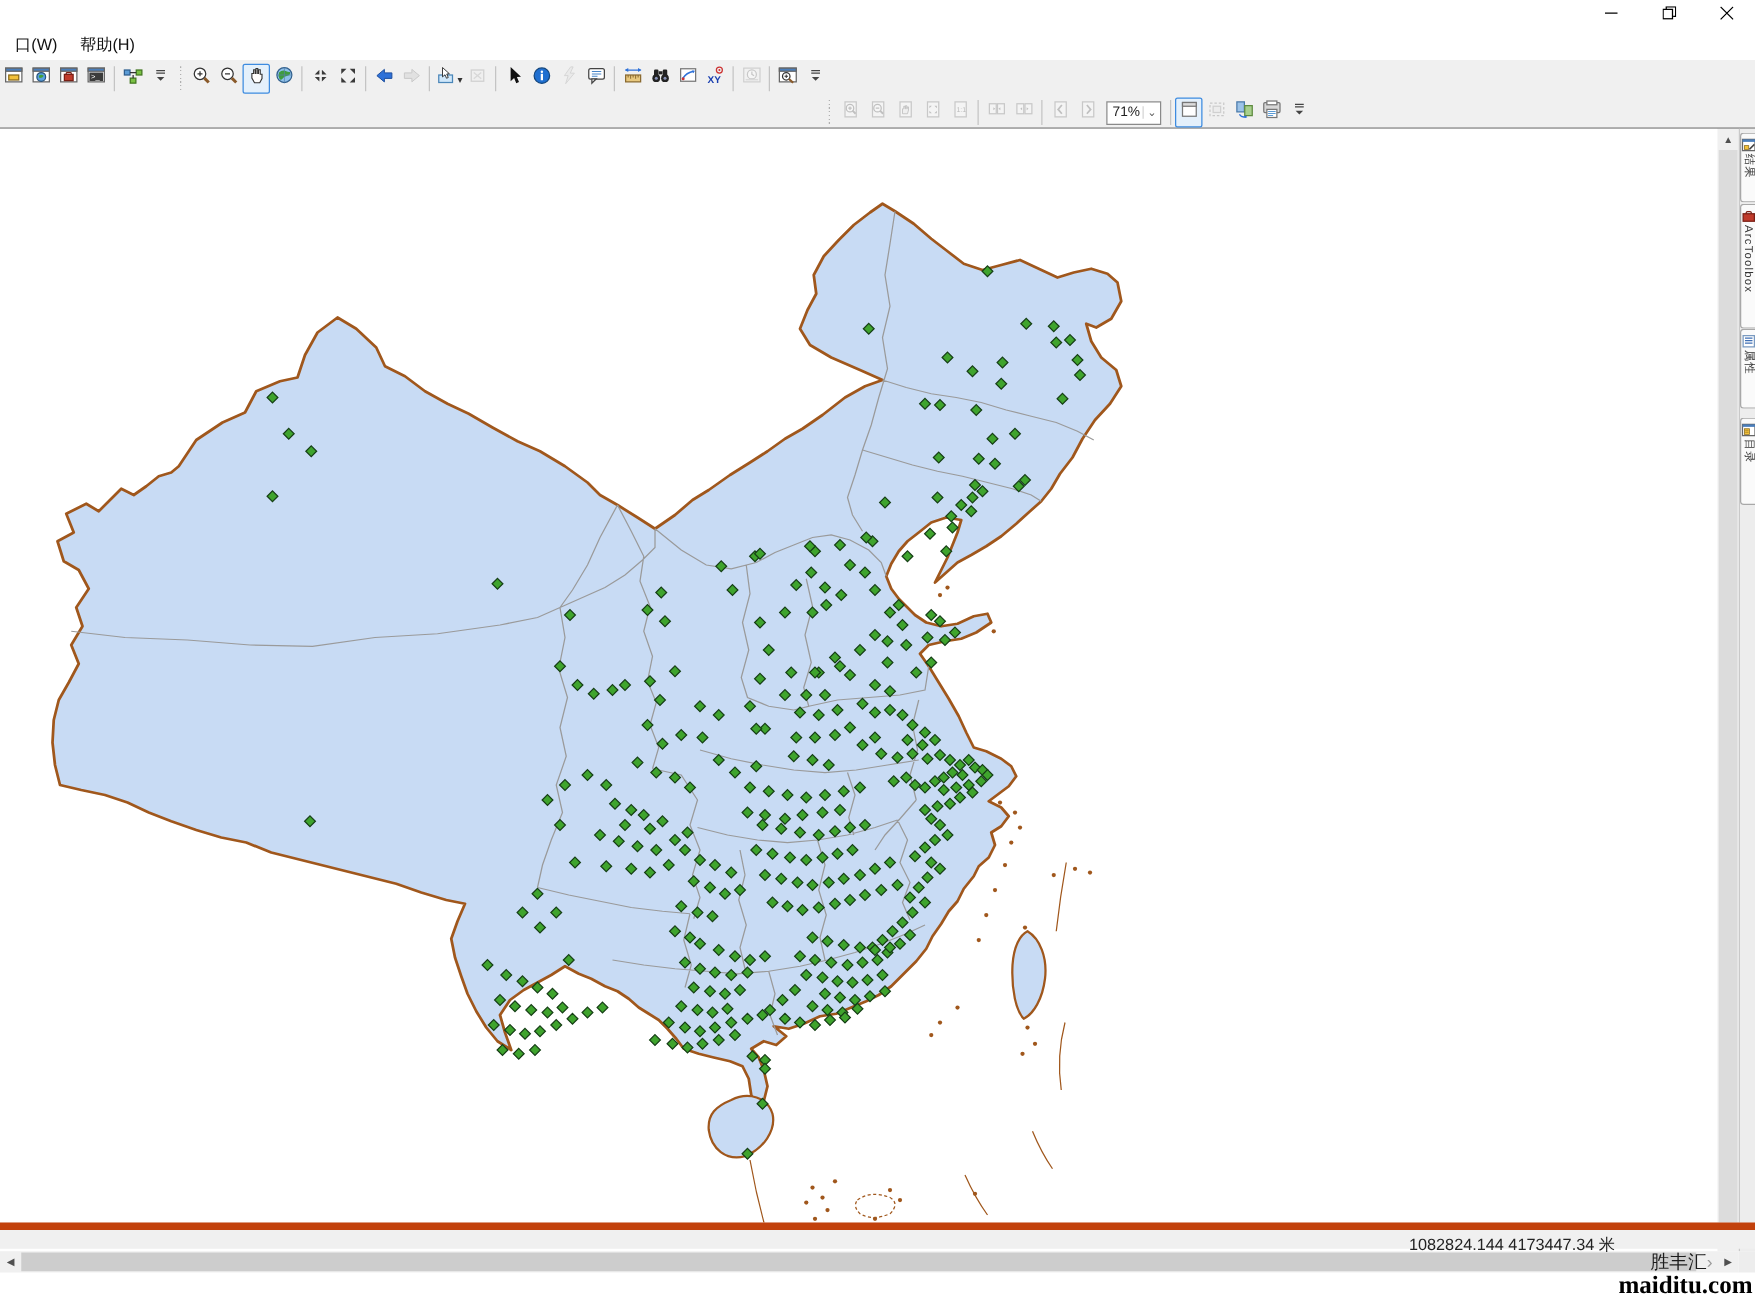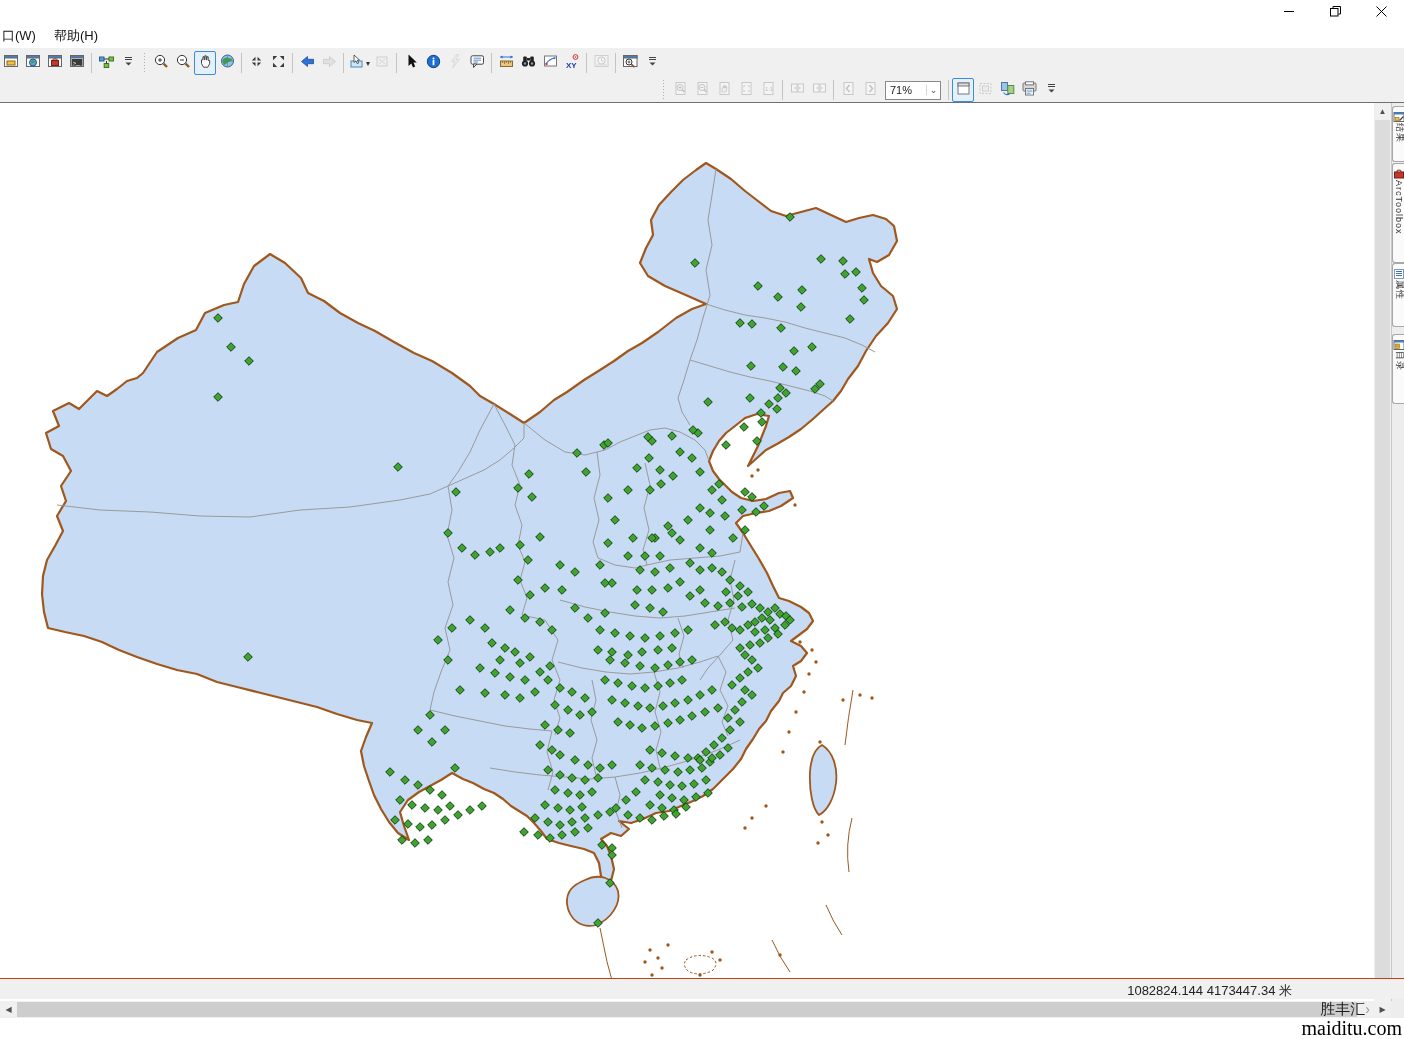--- a/index.html
+++ b/index.html
@@ -9,37 +9,37 @@
 
   
   .titlebar { position:absolute; left:0; top:0; width:1404px; height:24px; background:#fff; }
   .win-controls { position:absolute; right:0; top:0; height:24px; display:flex; }
   .win-btn { width:46px; height:24px; display:flex; align-items:center; justify-content:center; }
 
   
   .menubar { position:absolute; left:0; top:24px; width:1404px; height:24px; background:#fff;
     display:flex; align-items:center; font-size:13px; color:#111; }
   .menu-item { padding:3px 9px; }
-  .menu-item:first-child { padding-left:2px; }
+  .menu-item:first-child { padding-left:12px; }
 
   
   .toolbar-area { position:absolute; left:0; top:48px; width:1404px; height:55px; background:#f0f0f0;
     border-bottom:1px solid #707070; }
   .tb-row1 { position:absolute; left:0; top:0; width:1404px; height:30px; display:flex; align-items:center; }
   .tb-row2 { position:absolute; left:658px; top:30px; width:746px; height:24px; display:flex; align-items:center; }
   .tb-grip { width:6px; height:20px; margin:0 2px 0 3px;
     background-image:repeating-linear-gradient(#b0b0b0 0 1px, transparent 1px 3px);
     background-size:1px 100%; background-repeat:no-repeat; background-position:2px 0; }
   .tb-sep { width:1px; height:20px; background:#c4c4c4; margin:0 3px; }
   .tb-btn { min-width:22px; height:24px; display:flex; align-items:center; justify-content:center;
     border:1px solid transparent; border-radius:2px; position:relative; }
   .tb-btn.active { border:1px solid #3d8be0; background:#e4f0fb; }
   .tb-btn.disabled svg { opacity:.45; filter:grayscale(1); }
   .tb-caret { font-size:8px; color:#333; margin-left:1px; }
-  .combo { width:56px; height:19px; background:#fff; border:1px solid #8a8a8a; display:flex;
+  .combo { width:44px; height:19px; background:#fff; border:1px solid #8a8a8a; display:flex;
     align-items:center; font-size:11px; color:#222; margin:11px 4px; }
   .combo .val { flex:1; padding-left:4px; }
   .combo .chev { width:14px; text-align:center; color:#555; font-size:9px; border-left:1px solid #d5d5d5; }
 
   
   .map-canvas { position:absolute; left:0; top:103px; width:1374px; height:898px; background:#fff; overflow:hidden; }
 
   
   .vscroll { position:absolute; left:1374px; top:103px; width:17px; height:898px; background:#f0f0f0; }
   .vscroll .arrow { position:absolute; left:0; width:17px; height:17px; display:flex; align-items:center;
@@ -58,27 +58,27 @@
 
   
   .hscroll { position:absolute; left:0; top:1001px; width:1391px; height:17px; background:#f0f0f0; }
   .hscroll .arrow { position:absolute; top:0; width:17px; height:17px; display:flex; align-items:center;
     justify-content:center; color:#505050; font-size:8px; }
   .hscroll .thumb { position:absolute; top:1px; height:15px; left:17px; width:1340px; background:#cdcdcd; }
   .scroll-corner { position:absolute; left:1391px; top:1001px; width:13px; height:17px; background:#ededed; }
 
   
   .statusbar { position:absolute; left:0; top:978px; width:1404px; height:21px; background:#f0f0f0;
-    border-top:1px solid #c2410c; }
+    border-top:6px solid #c2410c; }
   .coords { position:absolute; right:112px; top:3px; font-size:13px; color:#222; }
 
   
   .wm-small { position:absolute; right:34px; top:1000px; font-size:15px; color:#1c1c1c; z-index:30;margin-left:16px; }
   .wm-small .wm-chev { color:#9a9a9a; font-size:14px; }
-  .wm-main { position:absolute; right:2px; top:1017px; font-size:20px; font-weight:normal; color:#000;
+  .wm-main { position:absolute; right:2px; top:1017px; font-size:20px; font-weight:bold; color:#000;
     font-family:"Liberation Serif", serif; z-index:30; letter-spacing:0px; }
 
   svg text { font-family:"Liberation Sans", sans-serif; }
 </style>
 </head>
 <body>
 
 <div id="app">
 
   <div class="titlebar">

